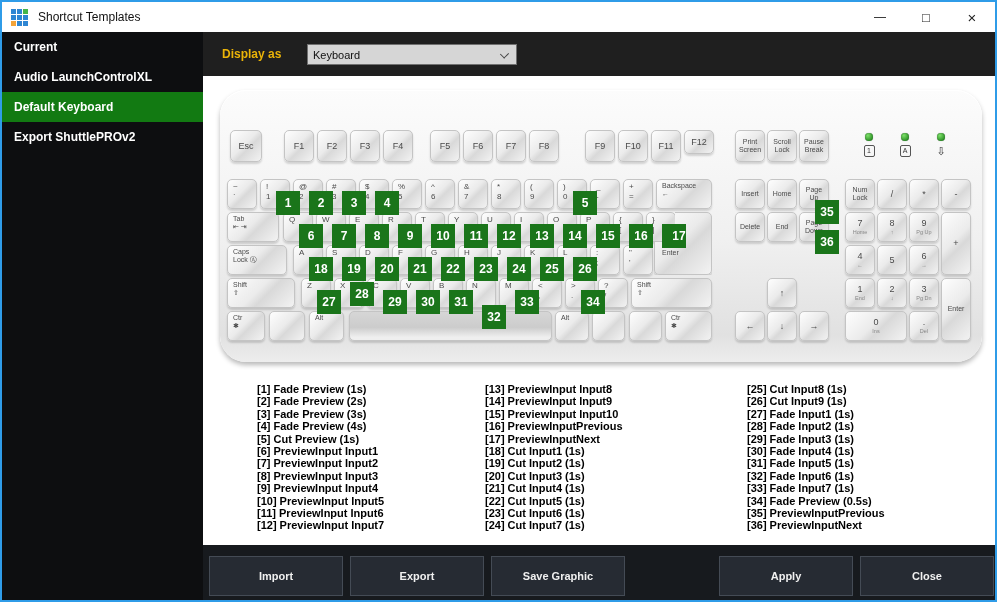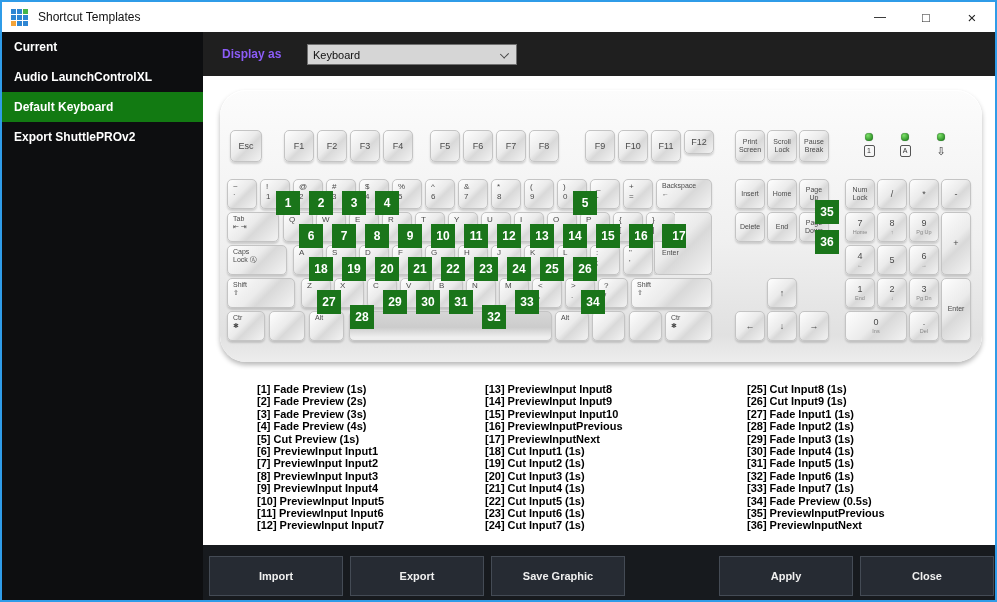--- a/index.html
+++ b/index.html
@@ -14,21 +14,21 @@
   .win-btn{width:46px;height:30px;display:flex;align-items:center;justify-content:center;color:#222;cursor:default}
   .win-btn.min{font-size:12px}
   .win-btn.max{font-size:13px}
   .win-btn.close{font-size:15px}
 
   .sidebar{position:absolute;left:0;top:30px;width:201px;height:568px;background:#0d0e10}
   .side-item{height:30px;line-height:30px;padding-left:12px;color:#fff;font-size:12px;font-weight:bold;white-space:nowrap}
   .side-item.selected{background:var(--green,#127a12)}
 
   .topbar{position:absolute;left:201px;top:30px;width:792px;height:44px;background:#1f1f1f}
-  .display-label{position:absolute;left:19px;top:15px;color:#8b5cf6;font-weight:bold;font-size:12px}
+  .display-label{position:absolute;left:19px;top:15px;color:#eab308;font-weight:bold;font-size:12px}
   .combo{position:absolute;left:104px;top:12px;width:210px;height:21px;background:#d6d6d6;border:1px solid #707070;display:flex;align-items:center;padding-left:5px;font-size:11px;color:#111}
   .combo .chev{position:absolute;right:8px;top:6px;width:7px;height:6px;border-left:1.5px solid #444;border-bottom:1.5px solid #444;transform:rotate(-45deg)}
 
   .main{position:absolute;left:201px;top:74px;width:792px;height:469px;background:#fff}
   .kb{position:absolute;left:17px;top:14px;width:762px;height:272px;border-radius:26px;
       background:linear-gradient(180deg,#fcfcfc 0%,#f0f0f0 55%,#e1e1e1 90%,#ededed 100%);
       box-shadow:0 3px 5px rgba(0,0,0,.28), inset 0 1px 0 #fff}
 
   .key{position:absolute;border-radius:5px;border:1px solid #c4c4c4;
        background:linear-gradient(135deg,#fefefe 0%,#ebebeb 45%,#d9d9d9 58%,#f3f3f3 100%);
@@ -465,21 +465,21 @@
         <div class="badge" style="left: 89px; top: 167px;">18</div>
         <div class="badge" style="left: 122px; top: 167px;">19</div>
         <div class="badge" style="left: 155px; top: 167px;">20</div>
         <div class="badge" style="left: 188px; top: 167px;">21</div>
         <div class="badge" style="left: 221px; top: 167px;">22</div>
         <div class="badge" style="left: 254px; top: 167px;">23</div>
         <div class="badge" style="left: 287px; top: 167px;">24</div>
         <div class="badge" style="left: 320px; top: 167px;">25</div>
         <div class="badge" style="left: 353px; top: 167px;">26</div>
         <div class="badge" style="left: 97px; top: 200px;">27</div>
-        <div class="badge" style="left: 130px; top: 215px;">28</div>
+        <div class="badge" style="left: 130px; top: 192px;">28</div>
         <div class="badge" style="left: 163px; top: 200px;">29</div>
         <div class="badge" style="left: 196px; top: 200px;">30</div>
         <div class="badge" style="left: 229px; top: 200px;">31</div>
         <div class="badge" style="left: 262px; top: 200px; margin-top: 15px;">32</div>
         <div class="badge" style="left: 295px; top: 200px;">33</div>
         <div class="badge" style="left: 361px; top: 200px;">34</div>
         <div class="badge" style="left: 595px; top: 110px;">35</div>
         <div class="badge" style="left: 595px; top: 140px;">36</div>
         <div class="led-dot" style="left: 645px; top: 43px;"></div>
         <div class="led-sym" style="left: 639px; top: 55px;"><span class="led-box">1</span></div>

